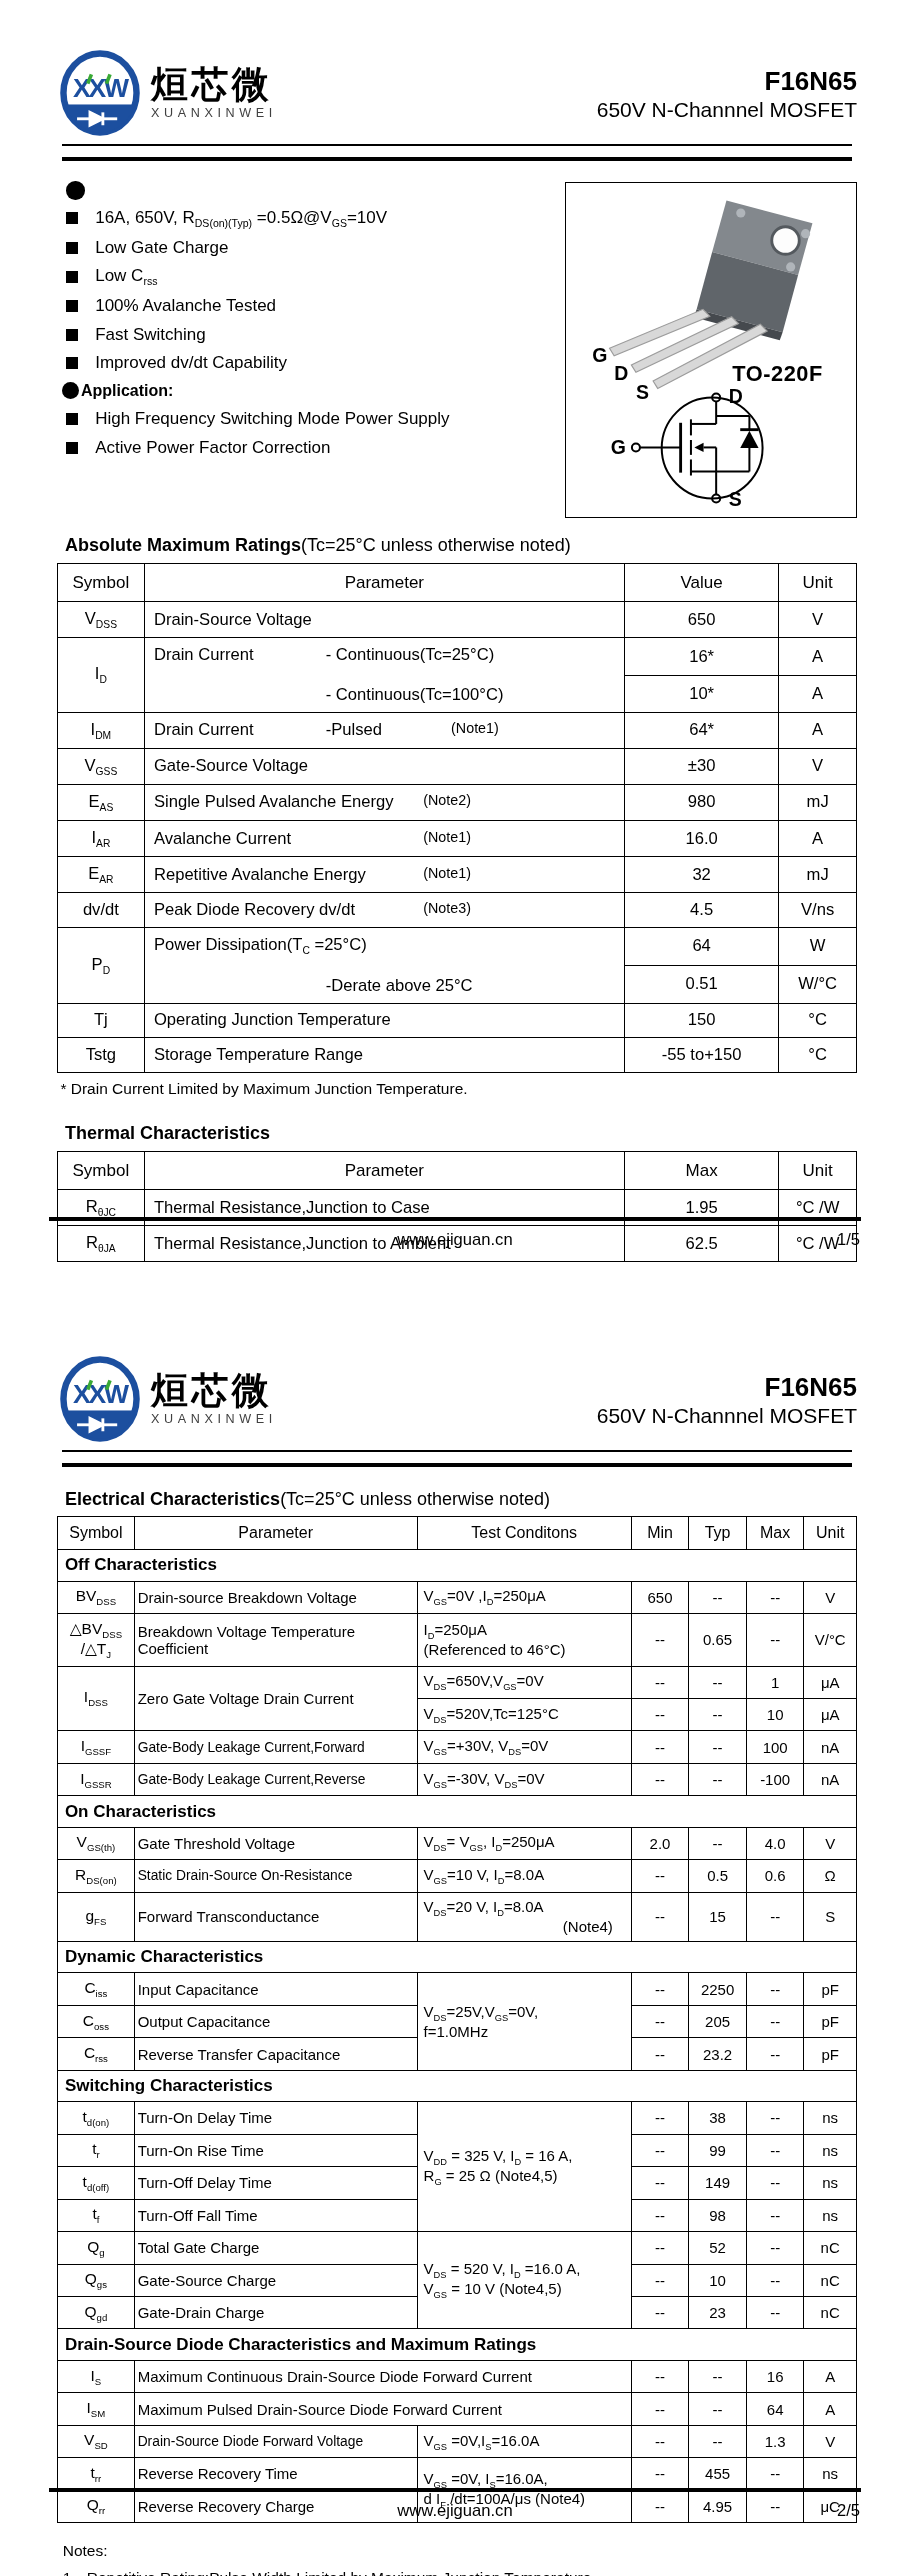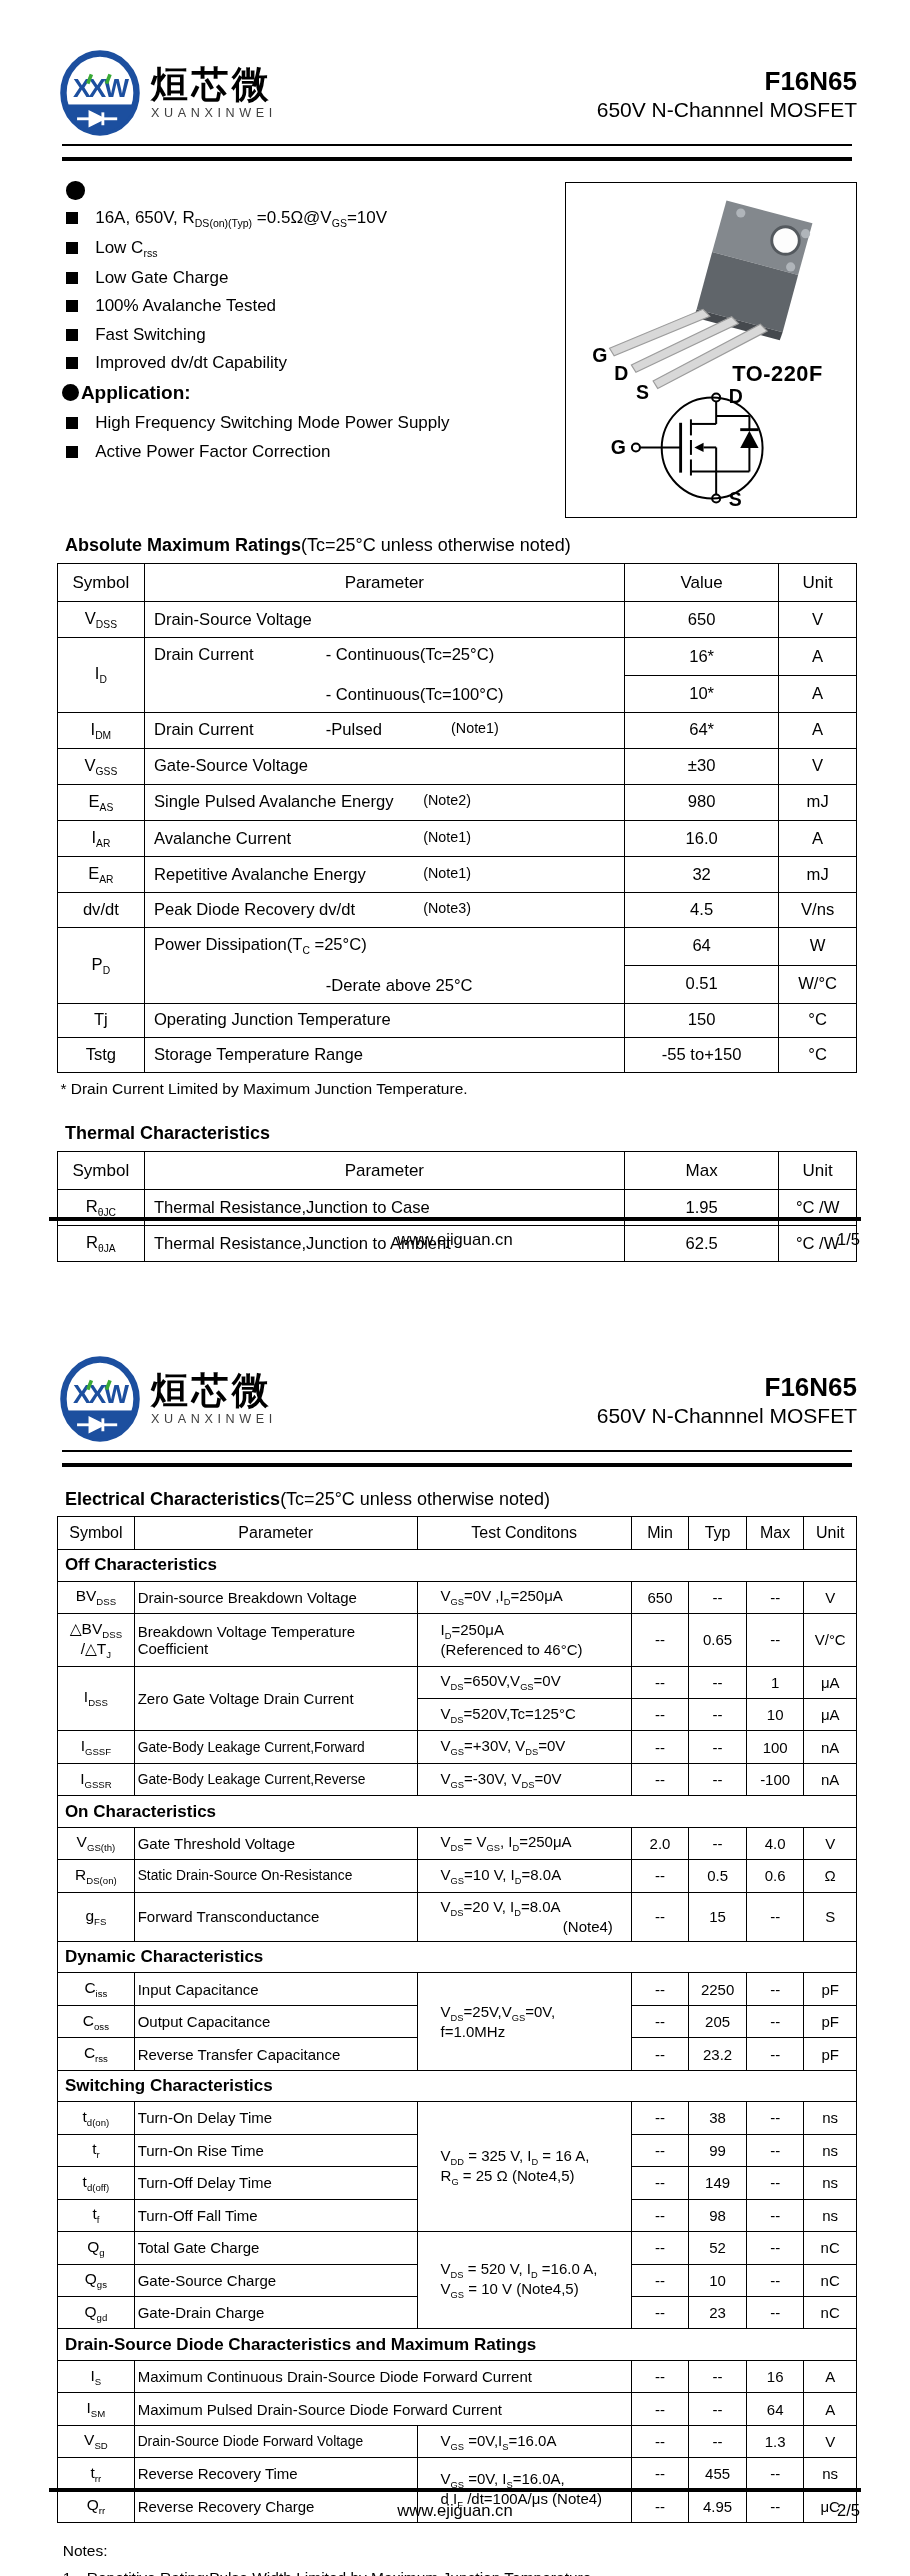--- a/index.html
+++ b/index.html
@@ -18,21 +18,21 @@
   .family{font-size:21px;line-height:1.25;}
   .rule-thin{height:1.7px;background:#000;margin:8px 4.6px 0 4.6px;}
   .rule-thick{height:3.4px;background:#000;margin:11.5px 4.6px 0 4.6px;}
   
   .main-row{display:flex;margin-top:20.6px;gap:26px;}
   .features{flex:1;padding-left:9.2px;}
   .dot{display:inline-block;width:18.4px;height:18.4px;border-radius:50%;background:#000;vertical-align:middle;}
   .feat{display:flex;align-items:center;margin-bottom:8.6px;font-size:17px;}
   .sq{display:inline-block;width:12px;height:12px;background:#000;margin-right:17px;flex:0 0 auto;}
   .lead-bullet{margin-bottom:8px;}
-  .app-title{display:flex;align-items:center;font-size:19px;font-weight:bold;margin:3.4px 0 9.2px -4.6px;}
+  .app-title{display:flex;align-items:center;font-size:16px;font-weight:bold;margin:3.4px 0 9.2px -4.6px;}
   .app-title .dot{width:17px;height:17px;margin-right:2.3px;}
   sub{font-size:62%;}
   
   .pkg-box{width:290px;height:334px;border:1.1px solid #000;flex:0 0 auto;margin-top:1.1px;}
   .pkg-box svg{display:block;width:100%;height:100%;}
   
   .sec-h{margin:17px 0 6.9px 8px;font-size:18px;font-weight:normal;}
   .sec-h b{font-weight:bold;}
   
   table{border-collapse:collapse;width:100%;table-layout:fixed;}
@@ -45,21 +45,21 @@
   .threecol{display:grid;grid-template-columns:37% 27% 36%;}
   .twocol-n{display:grid;grid-template-columns:58% 42%;}
   .indent{padding-left:37%;margin-top:19.5px;}
   .notetx{font-size:14.3px;}
   .t1 .c-sym{width:86px;}.t1 .c-par{width:476px;}.t1 .c-val{width:153px;}.t1 .c-unit{width:77px;}
   .footnote{font-size:15.5px;margin:6.9px 0 0 3.4px;}
   
   .t2 td{font-size:15px;padding:5.7px 2.9px;}
   .t2 tr.thead td{font-size:16px;padding:6.9px 2.3px;}
   .t2 td.sym{font-size:15.5px;}
-  .t2 td.cond{text-align:left;padding-left:23px;}
+  .t2 td.cond{text-align:left;padding-left:6px;}
   .t2 tr.sec td{text-align:left;font-weight:bold;font-size:17px;padding:5.2px 0 5.2px 6.9px;}
   .t2 .c1{width:76px;}.t2 .c2{width:280px;}.t2 .c3{width:212px;}
   .t2 .c4{width:57px;}.t2 .c5{width:57px;}.t2 .c6{width:57px;}.t2 .c7{width:52px;}
   .noteright{text-align:right;padding-right:15px;}
   
   .notes{margin:15px 0 0 5.7px;font-size:15.5px;line-height:1.66;}
   .notes .n-title{margin-bottom:1.1px;}
   
   .footer{position:absolute;left:49px;right:49px;bottom:38px;}
   .foot-rule{height:4px;background:#000;}
@@ -105,25 +105,25 @@
 
     <div class="main-row">
       <div class="features">
         <div class="lead-bullet"><span class="dot"></span></div>
         <div class="feat">
             <span class="sq"></span>
             <span>16A, 650V, R<sub>DS(on)(Typ)</sub> =0.5Ω@V<sub>GS</sub>=10V</span>
           </div>
         <div class="feat">
             <span class="sq"></span>
+            <span>Low Gate Charge</span>
+          </div>
+        <div class="feat">
+            <span class="sq"></span>
             <span>Low C<sub>rss</sub></span>
-          </div>
-        <div class="feat">
-            <span class="sq"></span>
-            <span>Low Gate Charge</span>
           </div>
         <div class="feat">
             <span class="sq"></span>
             <span>100% Avalanche Tested</span>
           </div>
         <div class="feat">
             <span class="sq"></span>
             <span>Fast Switching</span>
           </div>
         <div class="feat">

